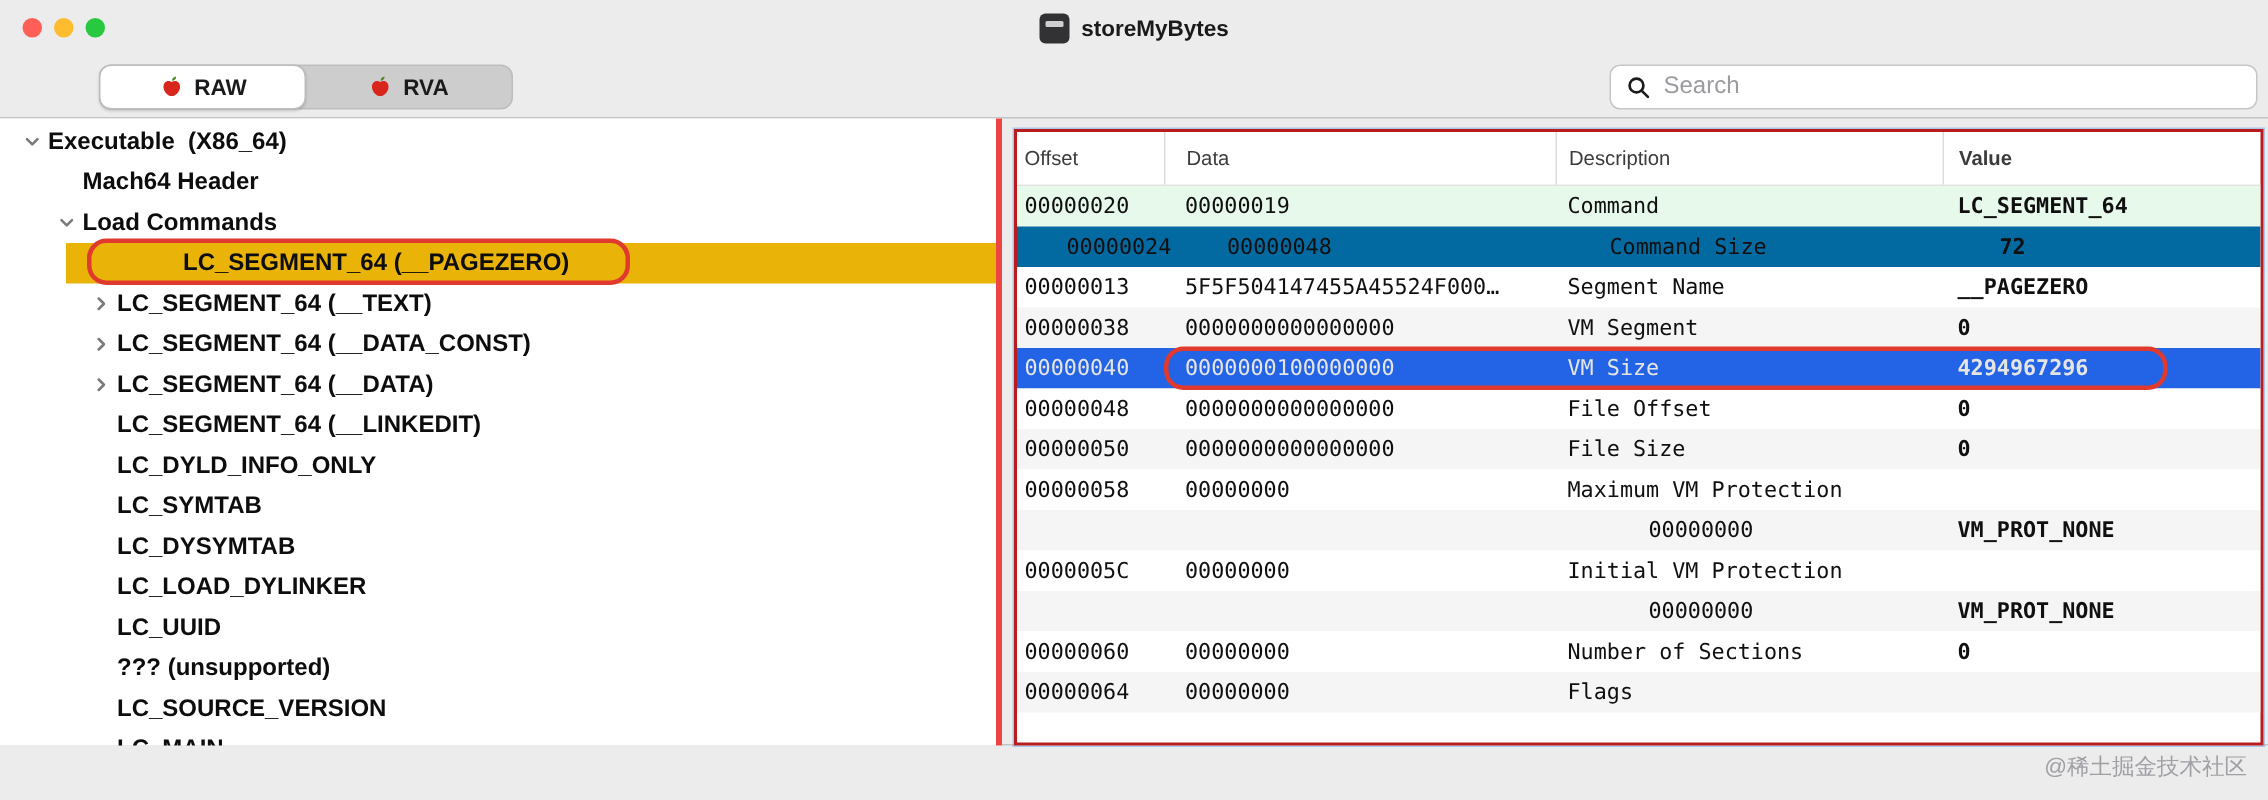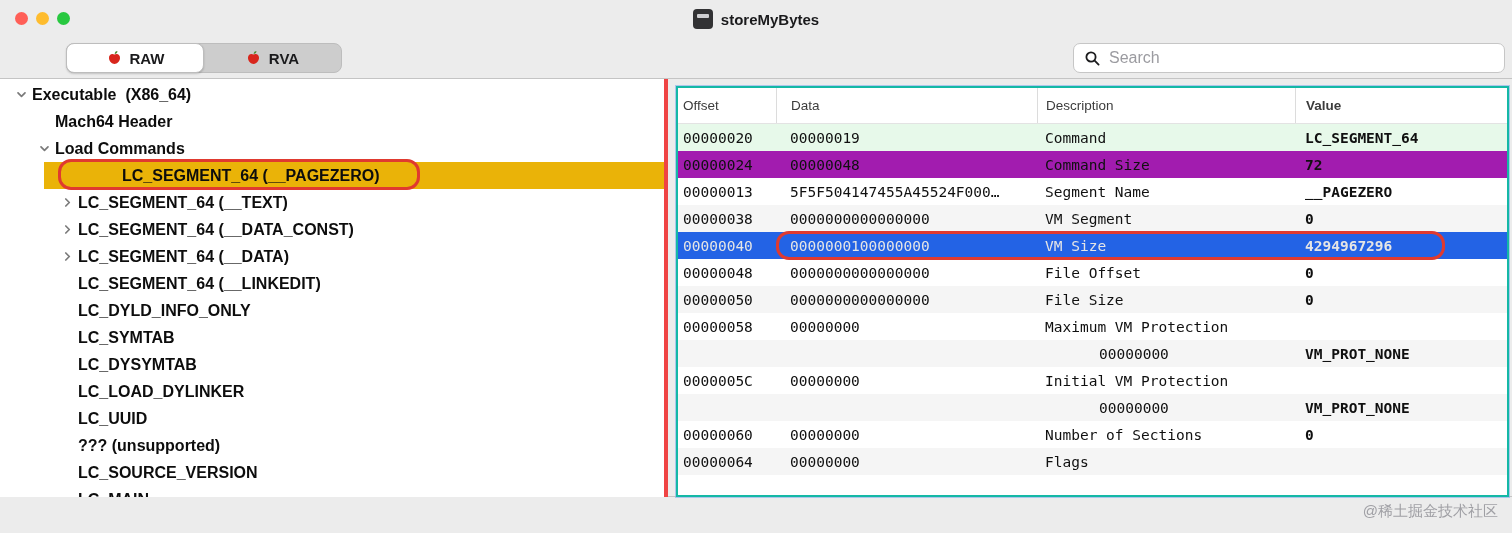--- a/index.html
+++ b/index.html
@@ -45,37 +45,37 @@
               color: #0d0d0d; white-space: nowrap; }
   .tree-row.selected { background: #eab308; margin-left: 44px; }
   .ind { flex: none; display: inline-block; }
   .chev { width: 22px; flex: none; display: flex; align-items: center; justify-content: center; }
   .tree-label { white-space: pre; }
   .sidebar-scrollthumb { position: absolute; right: 4px; top: 146px; width: 7px; height: 64px;
                          border-radius: 4px; background: #c9c9c9; }
 
   
   .table-panel { position: absolute; left: 676px; top: 7px; width: 833px; height: 411px; background: #ffffff;
-                 border: 2px solid #14b8a6; box-shadow: 0 0 0 1px rgba(120,170,235,0.55); overflow: hidden; }
+                 border: 2px solid #b91c1c; box-shadow: 0 0 0 1px rgba(120,170,235,0.55); overflow: hidden; }
   .thead { height: 36px; display: flex; align-items: stretch; border-bottom: 1px solid #e3e3e3;
            font-family: "Liberation Sans", sans-serif; }
   .th { font-size: 13.5px; color: #3c3c3c; display: flex; align-items: center; }
   .thead .cell + .cell { border-left: 1px solid #dcdcdc; }
   .trow { height: 27px; display: flex; align-items: center;
           font-family: "DejaVu Sans Mono", monospace; font-size: 14.5px; color: #101010; }
   .cell { flex: none; overflow: hidden; white-space: nowrap; }
   .c-offset { width: 98px;  padding-left: 5px; }
   .c-data   { width: 261px; padding-left: 14px; }
   .c-desc   { width: 258px; padding-left: 8px; }
   .c-value  { flex: 1; padding-left: 10px; font-weight: bold; }
   .desc-indent { padding-left: 62px; }
   .bg-white    { background: #ffffff; }
   .bg-gray     { background: #f5f5f5; }
   .bg-green1   { background: #e7f9ea; }
-  .bg-green2   { background: #a21caf; }
+  .bg-green2   { background: #0369a1; padding-left: 28px; }
   .bg-selected { background: #2363e5; color: #e5e5e5; }
 
   
   .annotation { position: absolute; border: 3px solid #e03a2f; border-radius: 13px;
                 pointer-events: none; background: transparent; }
   #anno-sidebar { left: 58px; top: 159px; width: 362px; height: 31px; }
   #anno-table   { left: 776px; top: 231px; width: 669px; height: 29px; }
 
   
   .watermark { position: absolute; right: 14px; bottom: 12px; font-size: 15px;

